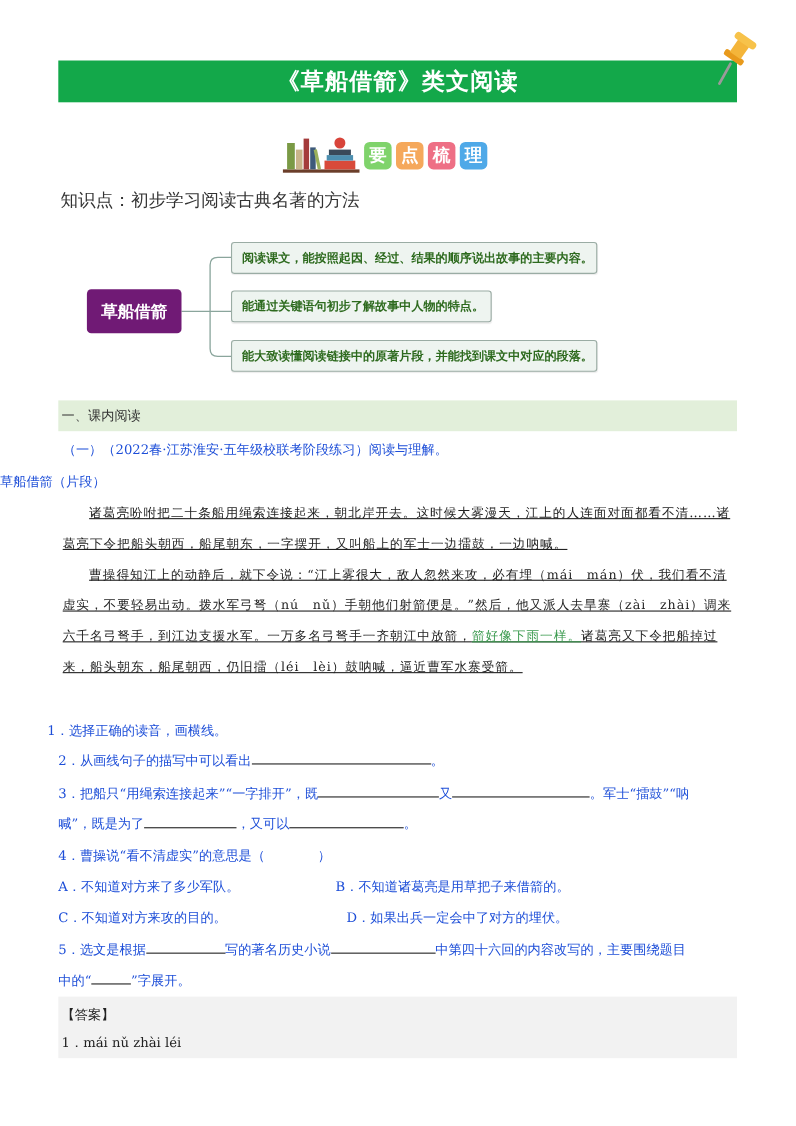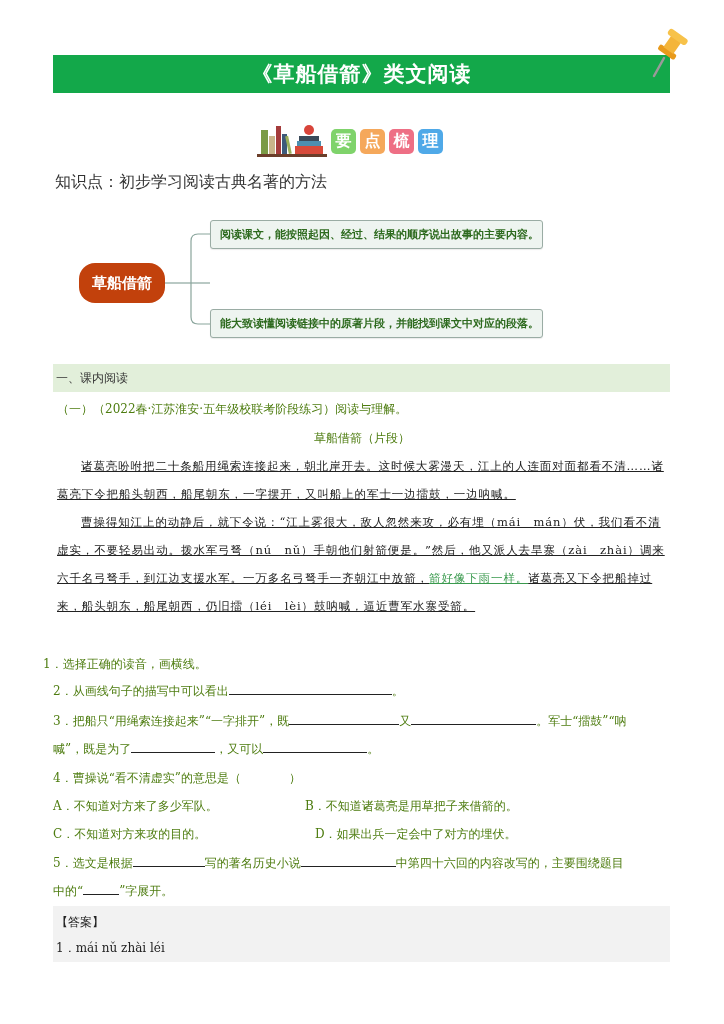--- a/index.html
+++ b/index.html
@@ -15,27 +15,27 @@
 
   
   .badge-row { left: 257px; top: 122px; height: 36px; display: flex; align-items: flex-end; gap: 4px; }
   .books { width: 70px; height: 36px; }
   .badge-char { width: 25px; height: 25px; border-radius: 5px; color: #fff; font-family: "DejaVu Sans", "Liberation Sans", sans-serif; font-weight: bold; font-size: 16px; display: flex; align-items: center; justify-content: center; margin-bottom: 4px; }
 
   .kp { left: 55px; top: 172px; font-size: 16px; color: #333; }
 
   
   .mindmap { left: 53px; top: 200px; width: 520px; height: 150px; }
-  .mm-root { left: 26px; top: 63px; width: 86px; height: 40px; background: #c2410c; border-radius: 16px; color: #fff; font-family: "DejaVu Sans", "Liberation Sans", sans-serif; font-weight: bold; font-size: 15px; display: flex; align-items: center; justify-content: center; }
+  .mm-root { left: 26px; top: 63px; width: 86px; height: 40px; background: #701a75; border-radius: 4px; color: #fff; font-family: "DejaVu Sans", "Liberation Sans", sans-serif; font-weight: bold; font-size: 15px; display: flex; align-items: center; justify-content: center; }
   .mm-node { height: 29px; background: #eef4f0; border: 1px solid #9aaca4; border-radius: 3px; color: #2d6a1e; font-family: "DejaVu Sans", "Liberation Sans", sans-serif; font-weight: bold; font-size: 11px; display: flex; align-items: center; padding-left: 9px; box-shadow: 0 1px 1px rgba(0,0,0,0.08); }
 
   
   .section-hdr { left: 53px; top: 364px; width: 617px; height: 28px; background: #e2efda; display: flex; align-items: center; padding-left: 3px; font-size: 12px; color: #333; }
 
-  .line { font-size: 12px; color: #4d7c0f; white-space: nowrap; }
+  .line { font-size: 12px; color: #1d4ed8; white-space: nowrap; }
   .para { left: 57px; width: 612px; font-size: 11.5px; line-height: 28px; color: #222; letter-spacing: 0.9px; text-decoration: underline; }
   .indent { text-indent: 24px; }
   .green-u { color: #3a9a4e; text-decoration: underline; }
   .blank { display: inline-block; border-bottom: 1px solid #222; height: 12px; vertical-align: baseline; }
 
   .answer-box { left: 53px; top: 906px; width: 617px; height: 56px; background: #f2f2f2; }
   .answer-hdr { left: 3px; top: 8px; font-size: 12px; color: #222; }
   .answer-1 { left: 3px; top: 34px; font-size: 12px; color: #222; font-family: "DejaVu Serif", "Liberation Serif", serif; }
 </style>
 </head>
@@ -75,27 +75,28 @@
 <div class="abs kp">知识点：初步学习阅读古典名著的方法</div>
 
 <div class="abs mindmap">
   <svg class="abs" style="left:0;top:0;" width="520" height="150">
     <path d="M112 83 H138" stroke="#8aa59c" stroke-width="1.2" fill="none"></path>
     <path d="M157 34 H145 Q138 34 138 41 V117 Q138 124 145 124 H157" stroke="#8aa59c" stroke-width="1.2" fill="none"></path>
     <path d="M138 83 H157" stroke="#8aa59c" stroke-width="1.2" fill="none"></path>
   </svg>
   <div class="abs mm-root">草船借箭</div>
   <div class="abs mm-node" style="left:157px;top:20px;width:333px;">阅读课文，能按照起因、经过、结果的顺序说出故事的主要内容。</div>
+  <div class="abs mm-node" style="left:157px;top:64px;width:237px;">能通过关键语句初步了解故事中人物的特点。</div>
   <div class="abs mm-node" style="left:157px;top:109px;width:333px;">能大致读懂阅读链接中的原著片段，并能找到课文中对应的段落。</div>
 </div>
 
 <div class="abs section-hdr">一、课内阅读</div>
 
 <div class="abs line" style="left:57px;top:401px;">（一）（2022春·江苏淮安·五年级校联考阶段练习）阅读与理解。</div>
-<div class="abs line" style="left:0;width:724px;top:430px;text-align:center;">草船借箭（片段）</div>
+<div class="abs line" style="left:0;width:724px;top:430px;text-align:left;">草船借箭（片段）</div>
 
 <div class="abs para indent" style="top:452px;">诸葛亮吩咐把二十条船用绳索连接起来，朝北岸开去。这时候大雾漫天，江上的人连面对面都看不清……诸葛亮下令把船头朝西，船尾朝东，一字摆开，又叫船上的军士一边擂鼓，一边呐喊。</div>
 
 <div class="abs para indent" style="top:508px;"><span>曹操得知江上的动静后，就下令说：“江上雾很大，敌人忽然来攻，必有埋（mái　mán）伏，我们看不清虚实，不要轻易出动。拨水军弓弩（nú　nǔ）手朝他们射箭便是。”然后，他又派人去旱寨（zài　zhài）调来六千名弓弩手，到江边支援水军。一万多名弓弩手一齐朝江中放箭，</span><span class="green-u">箭好像下雨一样。</span><span>诸葛亮又下令把船掉过来，船头朝东，船尾朝西，仍旧擂（léi　lèi）鼓呐喊，逼近曹军水寨受箭。</span></div>
 
 <div class="abs line" style="left:43px;top:656px;">1．选择正确的读音，画横线。</div>
 
 <div class="abs line" style="left:53px;top:683px;"><span>2．从画线句子的描写中可以看出</span><span class="blank" style="width:163px;"></span><span>。</span></div>
 
 <div class="abs line" style="left:53px;top:713px;"><span>3．把船只“用绳索连接起来”“一字排开”，既</span><span class="blank" style="width:110px;"></span><span>又</span><span class="blank" style="width:125px;"></span><span>。军士“擂鼓”“呐</span></div>

